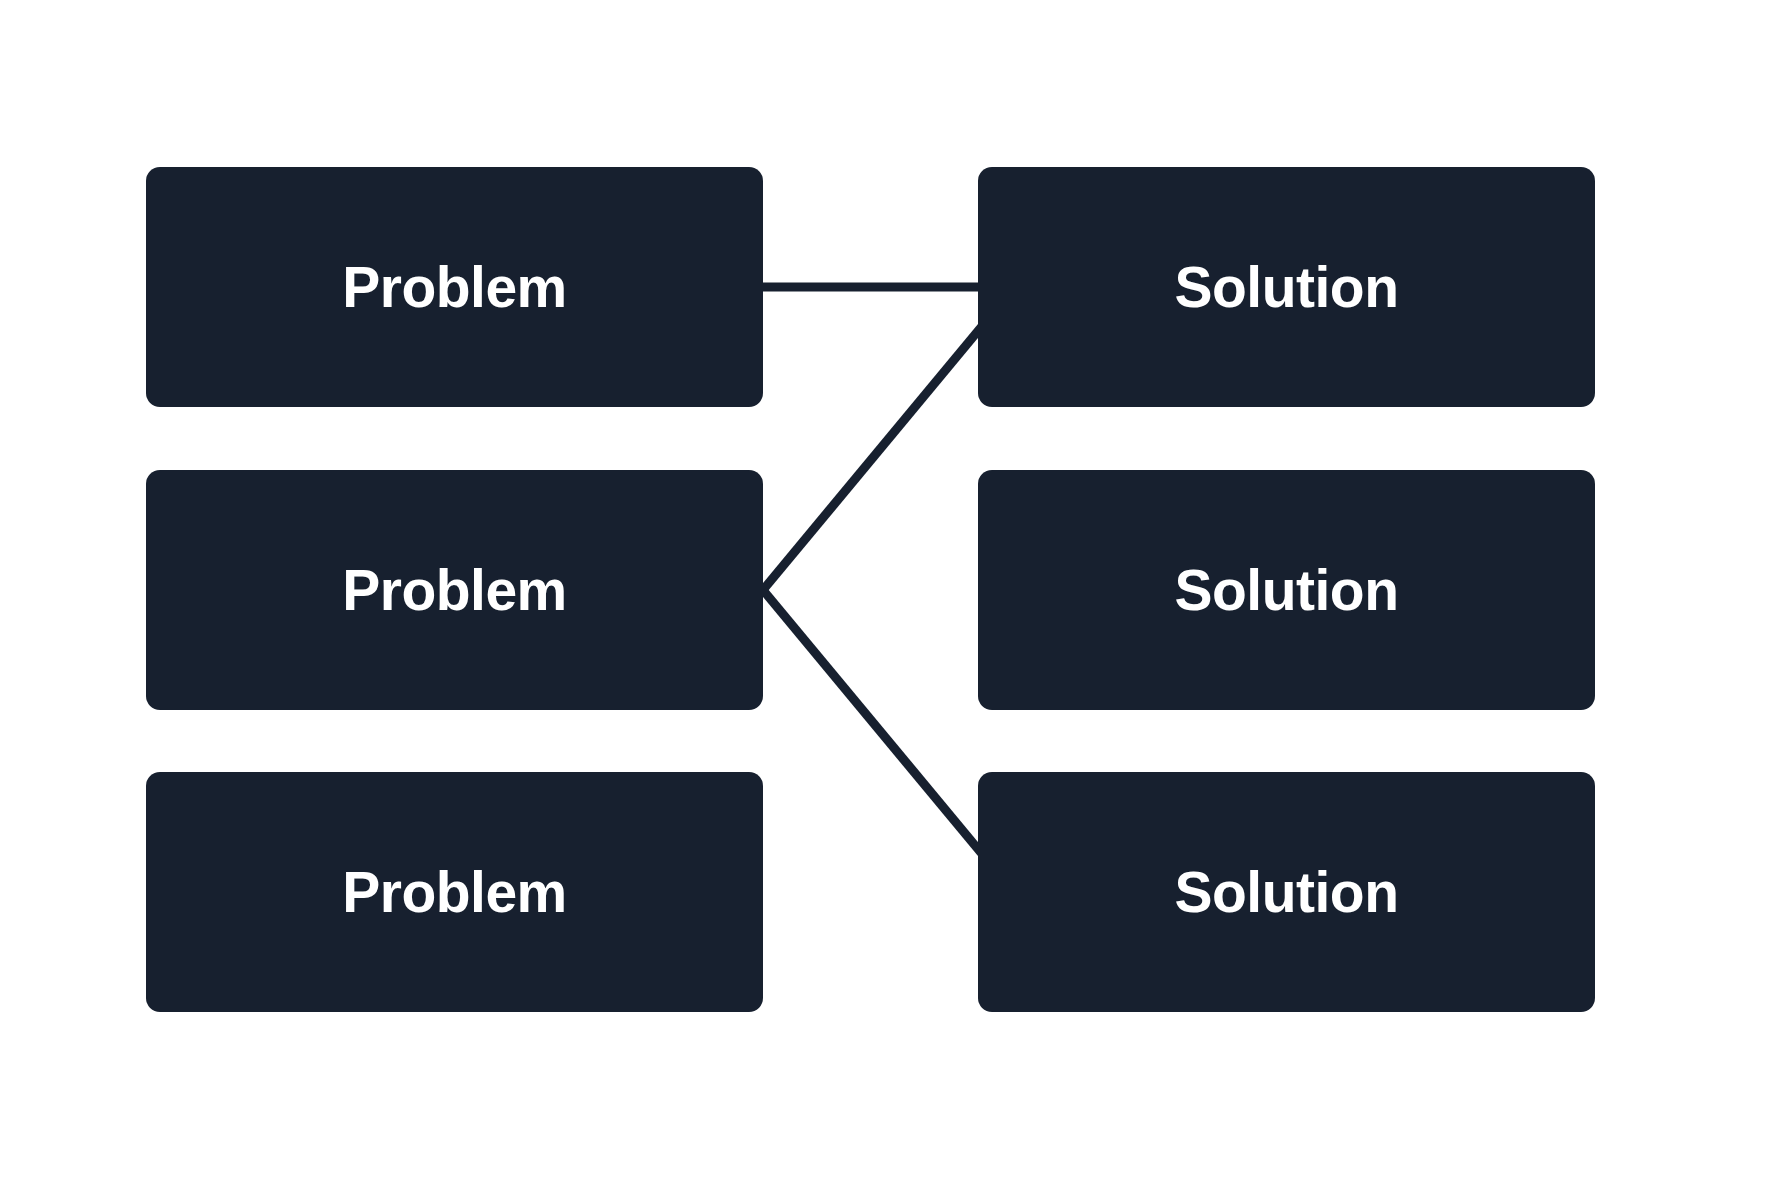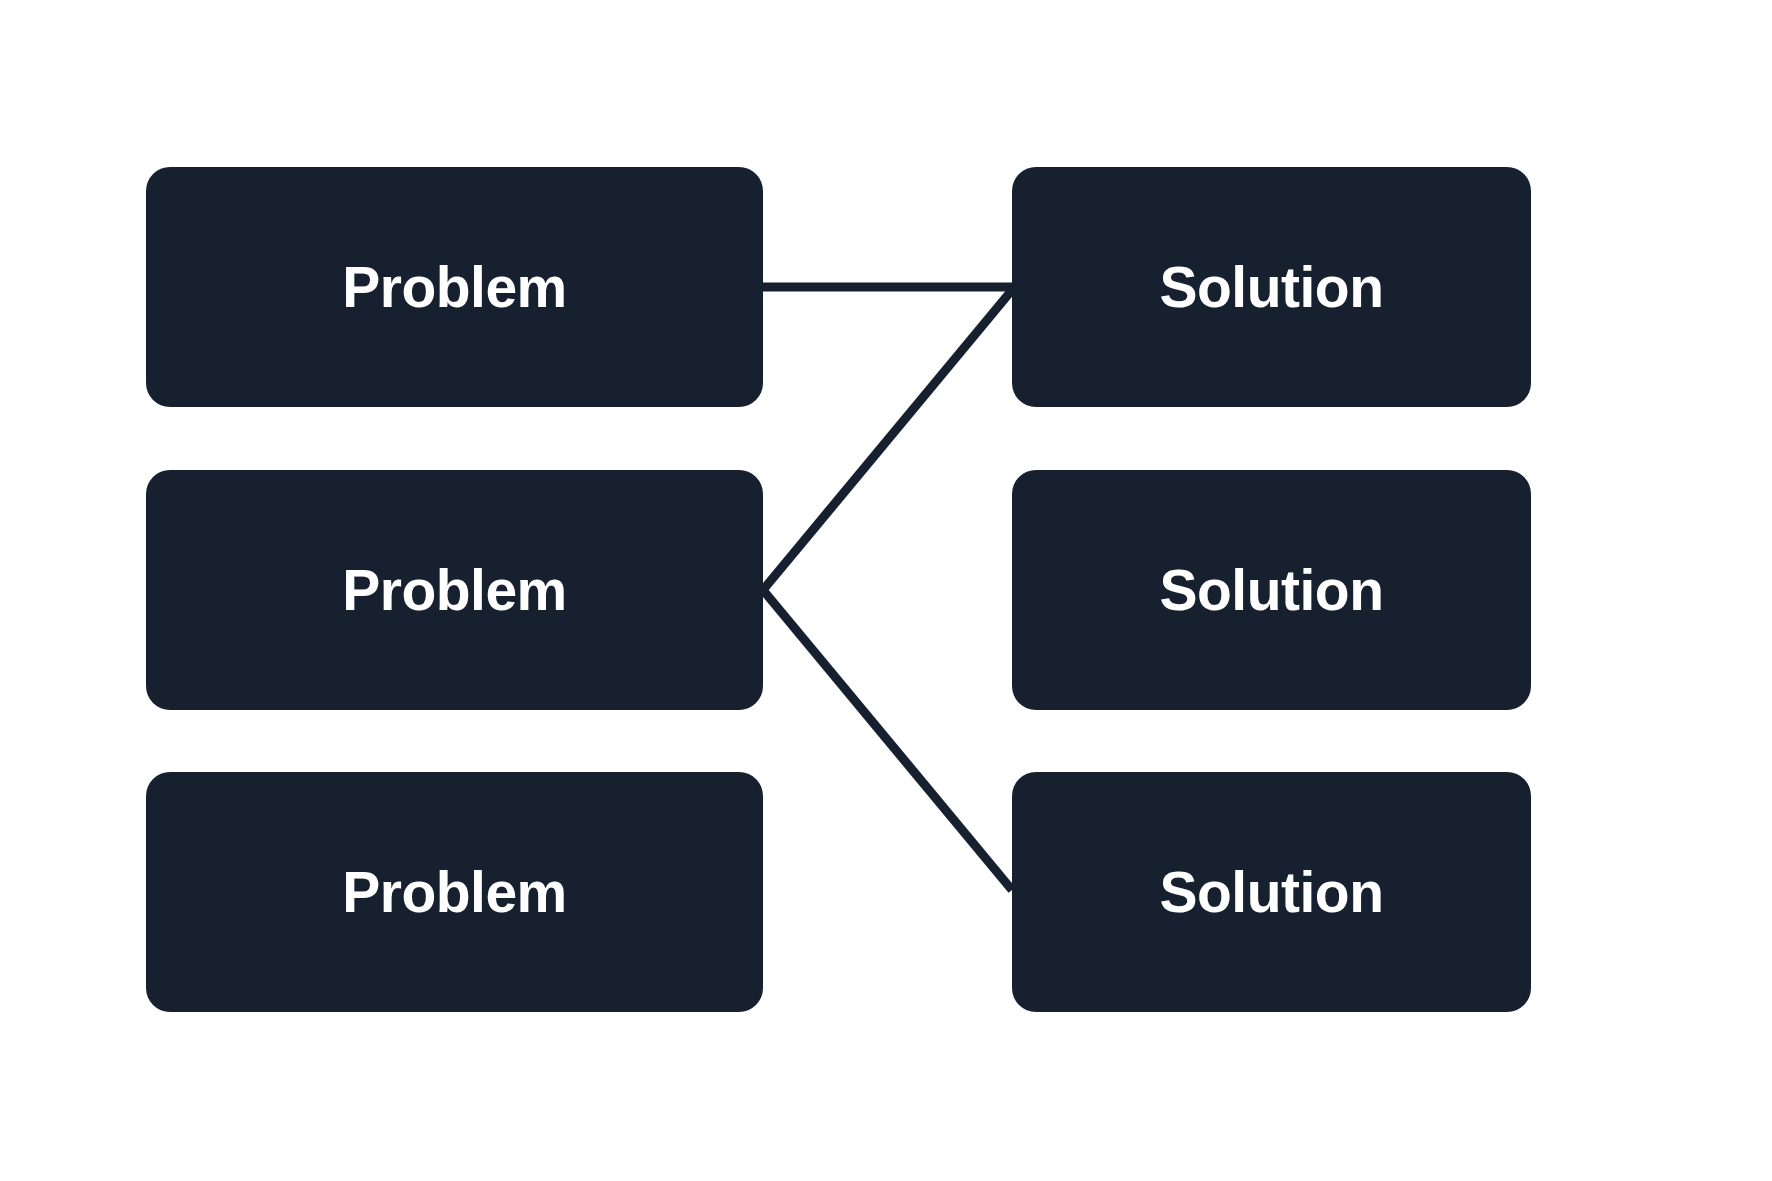--- a/index.html
+++ b/index.html
@@ -23,39 +23,39 @@
     left: 0;
     top: 0;
     width: 1772px;
     height: 1181px;
     pointer-events: none;
   }
   .node-box {
     position: absolute;
     box-sizing: border-box;
     background: #17202f;
-    border-radius: 24px;
+    border-radius: 14px;
     display: flex;
     align-items: center;
     justify-content: center;
     z-index: 2;
   }
   .node-label {
     color: #ffffff;
     font-family: "Liberation Sans", sans-serif;
     font-size: 57px;
     font-weight: bold;
     letter-spacing: -0.5px;
     line-height: 1;
     white-space: nowrap;
     user-select: none;
   }
   
   .col-left  { left: 146px;  width: 617px; }
-  .col-right { left: 1012px; width: 519px; }
+  .col-right { left: 978px; width: 617px; }
   .row-1 { top: 167px; height: 240px; }
   .row-2 { top: 470px; height: 240px; }
   .row-3 { top: 772px; height: 240px; }
 </style>
 </head>
 <body>
 
 <div id="canvas">
 
   <svg id="connectors" viewBox="0 0 1772 1181" width="1772" height="1181" xmlns="http://www.w3.org/2000/svg">

